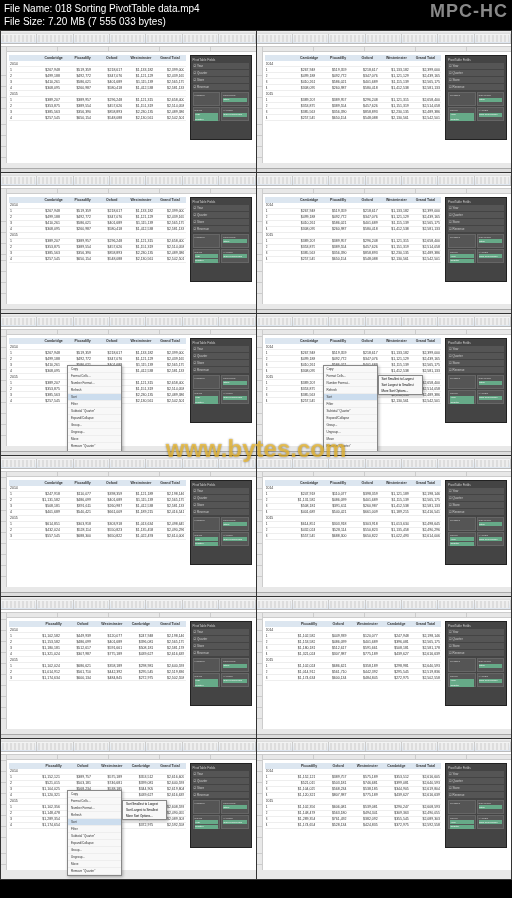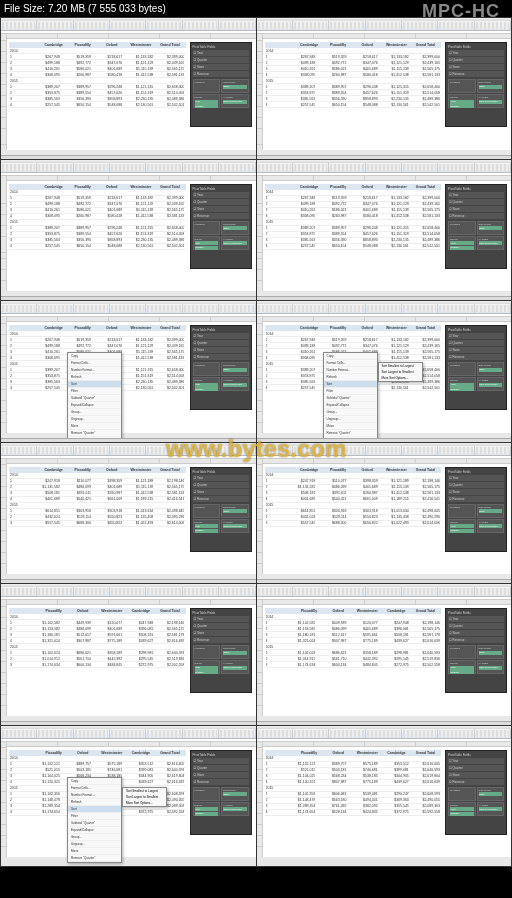--- a/index.html
+++ b/index.html
@@ -1,18 +1,18 @@
 <!DOCTYPE html>
 <html><head>
 <meta charset="utf-8">
 <style>
 *{margin:0;padding:0;box-sizing:border-box;font-family:Arial,sans-serif}
 body{background:#000;width:512px;height:898px;overflow:hidden;position:relative}
 .info-bar{background:#000;color:#fff;font-size:10px;padding:2px 4px;line-height:1.3}
-.info-bar .logo{position:absolute;right:12px;top:0;font-size:18px;font-weight:bold;color:#888;letter-spacing:1px}
+.info-bar .logo{position:absolute;right:4px;top:0;font-size:18px;font-weight:bold;color:#888;letter-spacing:1px}
 .grid{display:grid;grid-template-columns:1fr 1fr;grid-template-rows:repeat(6,1fr);gap:1px;background:#333;padding:1px;height:850px}
 .thumb{background:#e8e8e8;position:relative;overflow:hidden;font-size:3px}
 .thumb .titlebar{height:3px;background:linear-gradient(#f0f0f0,#d8d8d8)}
 .thumb .ribbon{height:10px;background:#e0e8f0;border-bottom:1px solid #bbb;display:flex}
 .thumb .ribbon-seg{flex:1;background:linear-gradient(#f4f4f4,#dde6f0);border-right:1px solid #ccc;position:relative}
 .thumb .ribbon-seg::before{content:"";position:absolute;inset:1px;background:repeating-linear-gradient(90deg,#ddd 0 2px,#eee 2px 4px)}
 .thumb .formula-bar{height:3px;background:#fff;border-bottom:1px solid #ccc}
 .thumb .sheet-area{display:flex;height:calc(100% - 25px);background:#fff}
 .thumb .rowhdr{width:6px;background:#e8e8e8;border-right:1px solid #ccc;background-image:repeating-linear-gradient(0deg,#e8e8e8 0 5px,#ccc 5px 5.5px)}
 .thumb .cells{flex:1;position:relative;background:#fff}
@@ -36,20 +36,21 @@
 .panel-drop{display:grid;grid-template-columns:1fr 1fr;gap:1px;margin-top:2px}
 .panel-drop .dz{background:#555;height:14px;border:1px solid #666;padding:1px;font-size:2.5px}
 .panel-drop .dz .chip{background:#6a8;color:#fff;padding:0.5px;margin:0.5px 0;white-space:nowrap;overflow:hidden}
 .panel-small{height:65px}
 </style>
 </head>
 <body>
 
 <div class="info-bar">
   <div class="logo">MPC-HC</div>
+  <div><span>File Name:</span> <span>018 Sorting PivotTable data.mp4</span></div>
   <div><span>File Size:</span> <span>7.20 MB (7 555 033 bytes)</span></div>
 </div>
 
 <div class="watermark">www.bytes.com</div>
 
 <div class="grid">
   <div class="thumb">
       <div class="titlebar"></div>
       <div class="ribbon">
         <div class="ribbon-seg"></div>

